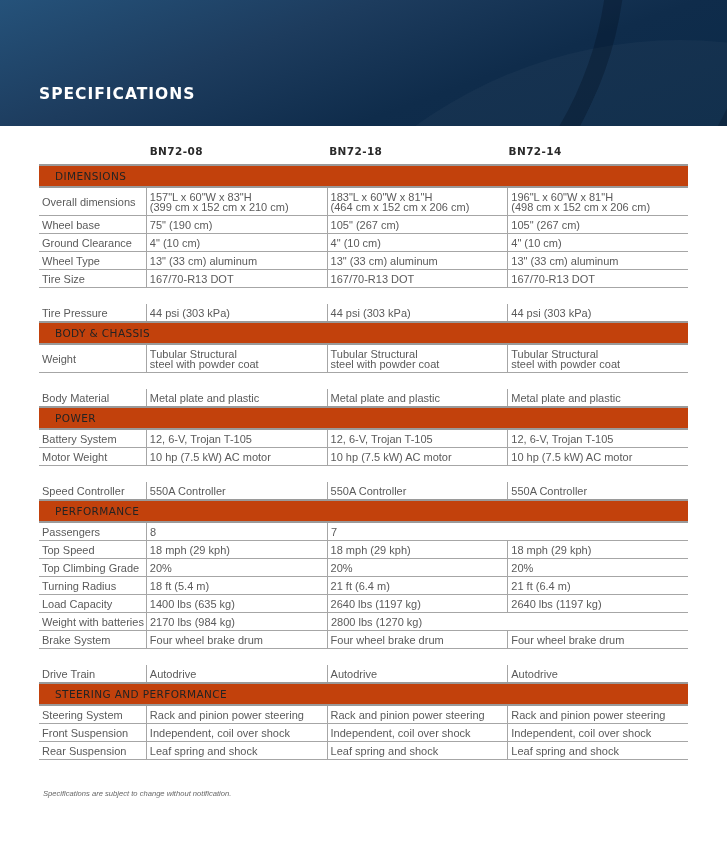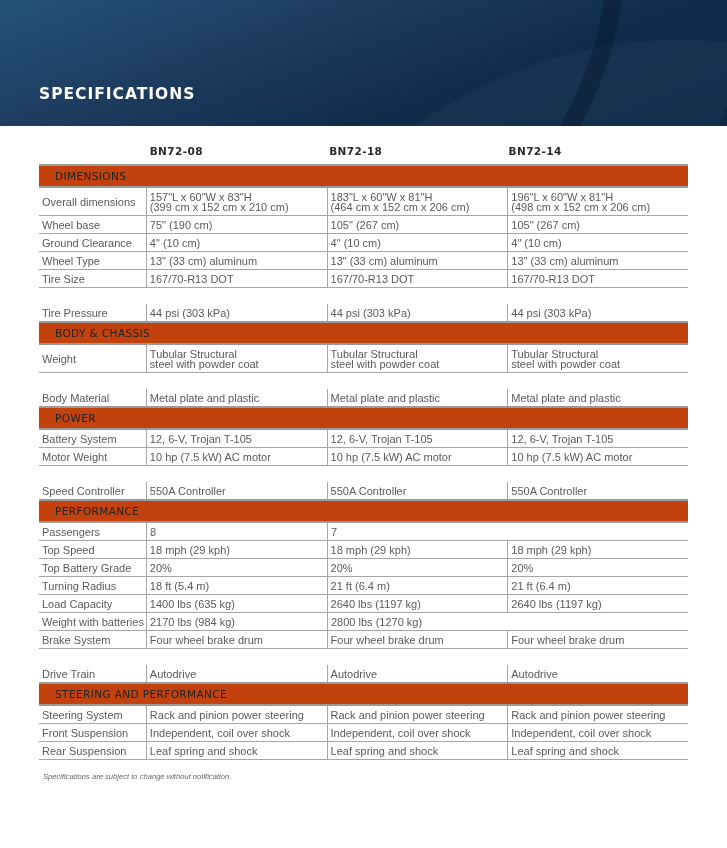--- a/index.html
+++ b/index.html
@@ -60,21 +60,21 @@
   .row .label { width: 104px; padding: 4px 0 3px 3px; }
   .row .val {
     padding: 4px 0 3px 3px; border-left: 1px solid #a6a6a6; line-height: 10px;
   }
   .row .v1 { width: 177px; }
   .row .v2 { width: 177px; }
   .row .v3 { width: 177px; }
   .row .label { line-height: 10px; }
   .row.tall .label { padding-top: 9px; }
   .note {
-    margin-top: 12px; padding-left: 4px; font-size: 7.6px; font-style: italic; color: #666;
+    margin-top: 29px; padding-left: 4px; font-size: 7.6px; font-style: italic; color: #666;
   }
 </style>
 </head>
 <body>
 
 <div class="banner">
   <div class="arc arc1"></div>
   <div class="arc arc2"></div>
   <div class="arc arc3"></div>
   <div class="banner-title">SPECIFICATIONS</div>
@@ -181,21 +181,21 @@
         <div class="val v1">8</div>
         <div class="val v2">7</div>
       </div>
       <div class="row">
         <div class="label">Top Speed</div>
         <div class="val v1">18 mph (29 kph)</div>
         <div class="val v2">18 mph (29 kph)</div>
         <div class="val v3">18 mph (29 kph)</div>
       </div>
       <div class="row">
-        <div class="label">Top Battery Grade</div>
+        <div class="label">Top Climbing Grade</div>
         <div class="val v1">20%</div>
         <div class="val v2">20%</div>
         <div class="val v3">20%</div>
       </div>
       <div class="row">
         <div class="label">Turning Radius</div>
         <div class="val v1">18 ft (5.4 m)</div>
         <div class="val v2">21 ft (6.4 m)</div>
         <div class="val v3">21 ft (6.4 m)</div>
       </div>

